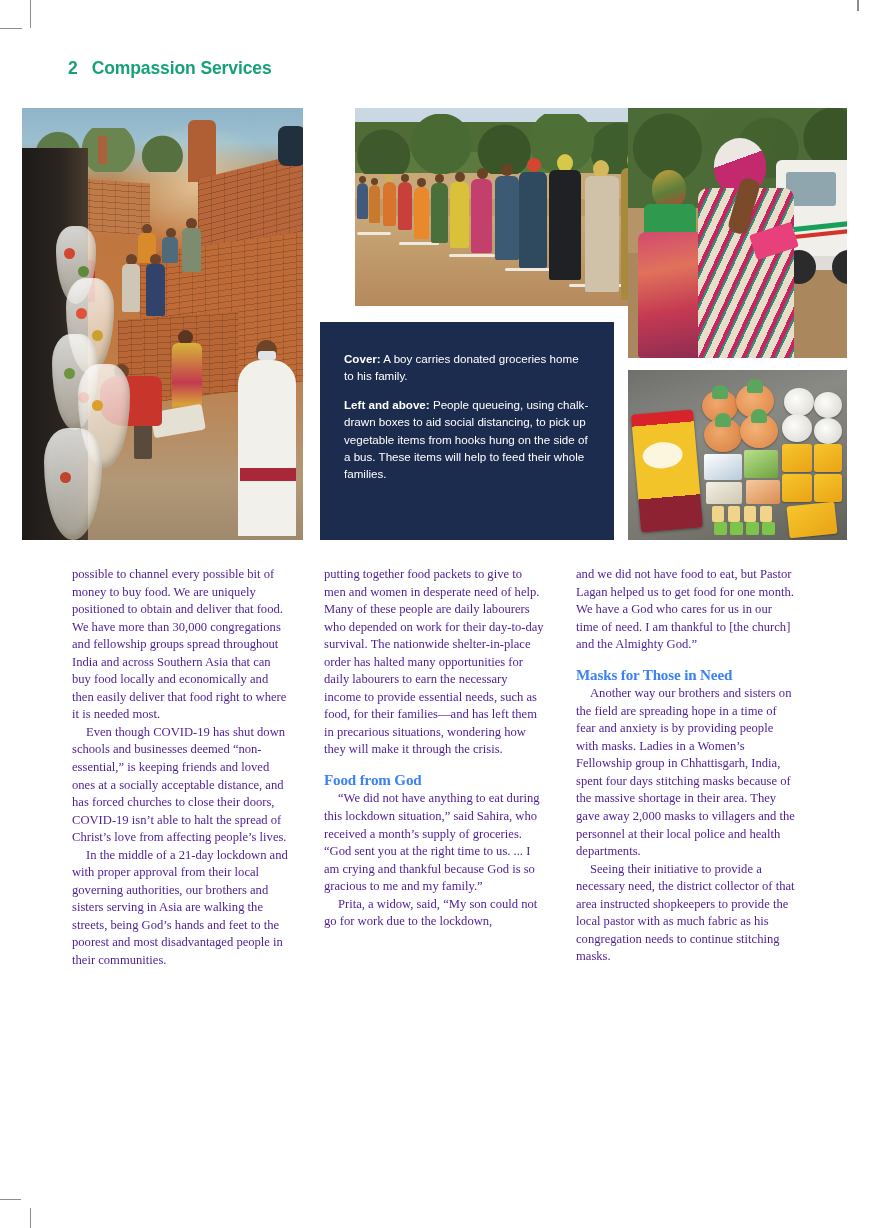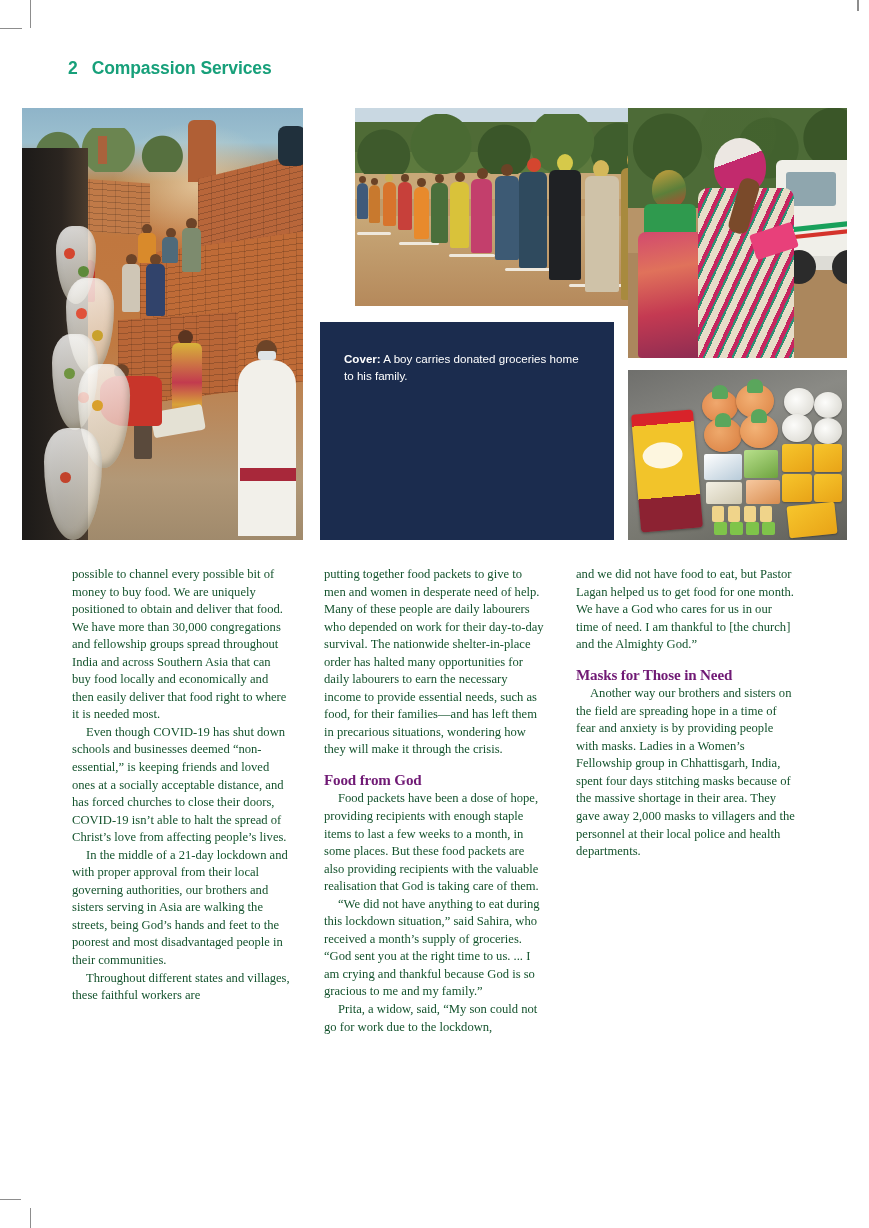--- a/index.html
+++ b/index.html
@@ -210,34 +210,34 @@
     width: 725px;
     display: flex;
     gap: 32px;
   }
   .col { width: 220px; }
   .col p {
     margin: 0;
     font-family: "Liberation Serif", serif;
     font-size: 12.6px;
     line-height: 17.55px;
-    color: #14532d;
+    color: #4c1d95;
     text-align: left;
     hyphens: none;
   }
   .col p.indent { text-indent: 14px; }
   .subhead {
     margin: 0;
     padding-top: 13px;
     padding-bottom: 1px;
     font-family: "Liberation Serif", serif;
     font-weight: bold;
     font-size: 15.1px;
     line-height: 17.4px;
-    color: #701a75;
+    color: #3b82f6;
     letter-spacing: -0.15px;
   }
 </style>
 </head>
 <body>
 
 <div class="crop-mark cm-tl-v"></div>
 <div class="crop-mark cm-tl-h"></div>
 <div class="crop-mark cm-tr-v"></div>
 <div class="crop-mark cm-bl-h"></div>
@@ -448,34 +448,34 @@
     <div class="g-small" style="left:132px;top:136px;width:12px;height:16px;background:#f0d48a;"></div>
     <div class="g-small" style="left:86px;top:152px;width:13px;height:13px;background:#7fc44a;"></div>
     <div class="g-small" style="left:102px;top:152px;width:13px;height:13px;background:#7fc44a;"></div>
     <div class="g-small" style="left:118px;top:152px;width:13px;height:13px;background:#7fc44a;"></div>
     <div class="g-small" style="left:134px;top:152px;width:13px;height:13px;background:#7fc44a;"></div>
   </div>
 </div>
 
 <div id="caption-box">
     <p><span class="lbl">Cover:</span><span>  A boy carries donated groceries home to his family.</span></p>
+    <p><span class="lbl">Left and above:</span><span> People queueing, using chalk-drawn boxes to aid social distancing, to pick up vegetable items from hooks hung on the side of a bus. These items will help to feed their whole families.</span></p>
   </div>
 
 <div class="columns">
   <div class="col">
       <p class="">possible to channel every possible bit of money to buy food. We are uniquely positioned to obtain and deliver that food. We have more than 30,000 congregations and fellowship groups spread throughout India and across Southern Asia that can buy food locally and economically and then easily deliver that food right to where it is needed most.</p>
       <p class="indent">Even though COVID-19 has shut down schools and businesses deemed “non-essential,” is keeping friends and loved ones at a socially acceptable distance, and has forced churches to close their doors, COVID-19 isn’t able to halt the spread of Christ’s love from affecting people’s lives.</p>
       <p class="indent">In the middle of a 21-day lockdown and with proper approval from their local governing authorities, our brothers and sisters serving in Asia are walking the streets, being God’s hands and feet to the poorest and most disadvantaged people in their communities.</p>
-      <p class="indent">Throughout different states and villages, these faithful workers are</p>
     </div>
   <div class="col">
       <p class="">putting together food packets to give to men and women in desperate need of help. Many of these people are daily labourers who depended on work for their day-to-day survival. The nationwide shelter-in-place order has halted many opportunities for daily labourers to earn the necessary income to provide essential needs, such as food, for their families—and has left them in precarious situations, wondering how they will make it through the crisis.</p>
       <h2 class="subhead">Food from God</h2>
-      <p class="indent">Food packets have been a dose of hope, providing recipients with enough staple items to last a few weeks to a month, in some places. But these food packets are also providing recipients with the valuable realisation that God is taking care of them.</p>
       <p class="indent">“We did not have anything to eat during this lockdown situation,” said Sahira, who received a month’s supply of groceries. “God sent you at the right time to us. ... I am crying and thankful because God is so gracious to me and my family.”</p>
       <p class="indent">Prita, a widow, said, “My son could not go for work due to the lockdown,</p>
     </div>
   <div class="col">
       <p class="">and we did not have food to eat, but Pastor Lagan helped us to get food for one month. We have a God who cares for us in our time of need. I am thankful to [the church] and the Almighty God.”</p>
       <h2 class="subhead">Masks for Those in Need</h2>
       <p class="indent">Another way our brothers and sisters on the field are spreading hope in a time of fear and anxiety is by providing people with masks. Ladies in a Women’s Fellowship group in Chhattisgarh, India, spent four days stitching masks because of the massive shortage in their area. They gave away 2,000 masks to villagers and the personnel at their local police and health departments.</p>
+      <p class="indent">Seeing their initiative to provide a necessary need, the district collector of that area instructed shopkeepers to provide the local pastor with as much fabric as his congregation needs to continue stitching masks.</p>
     </div>
 </div>
 
 </body></html>

